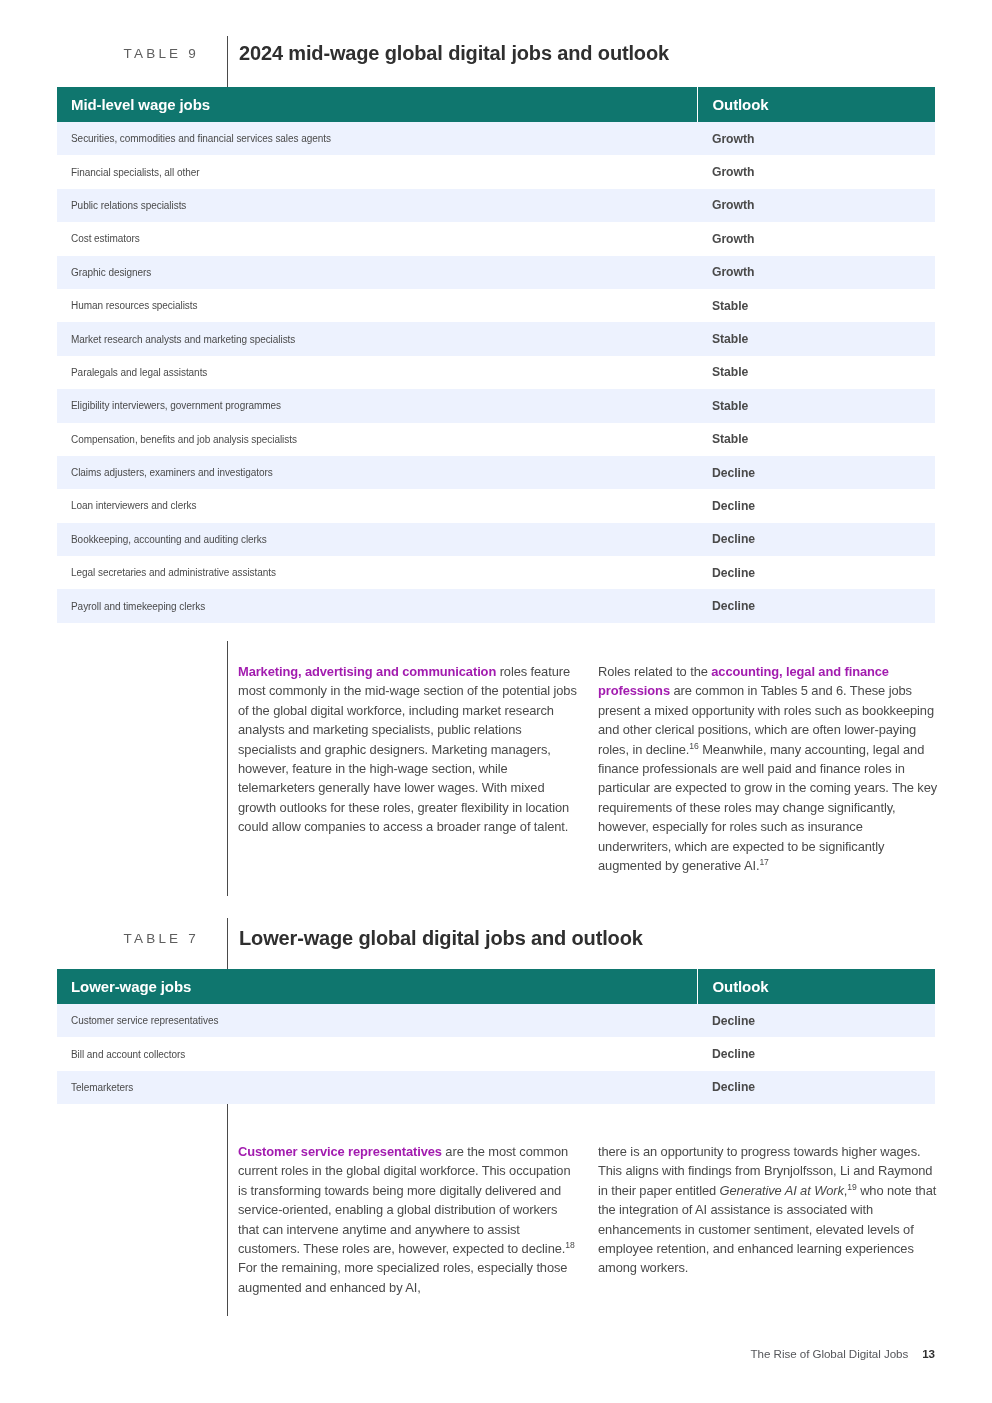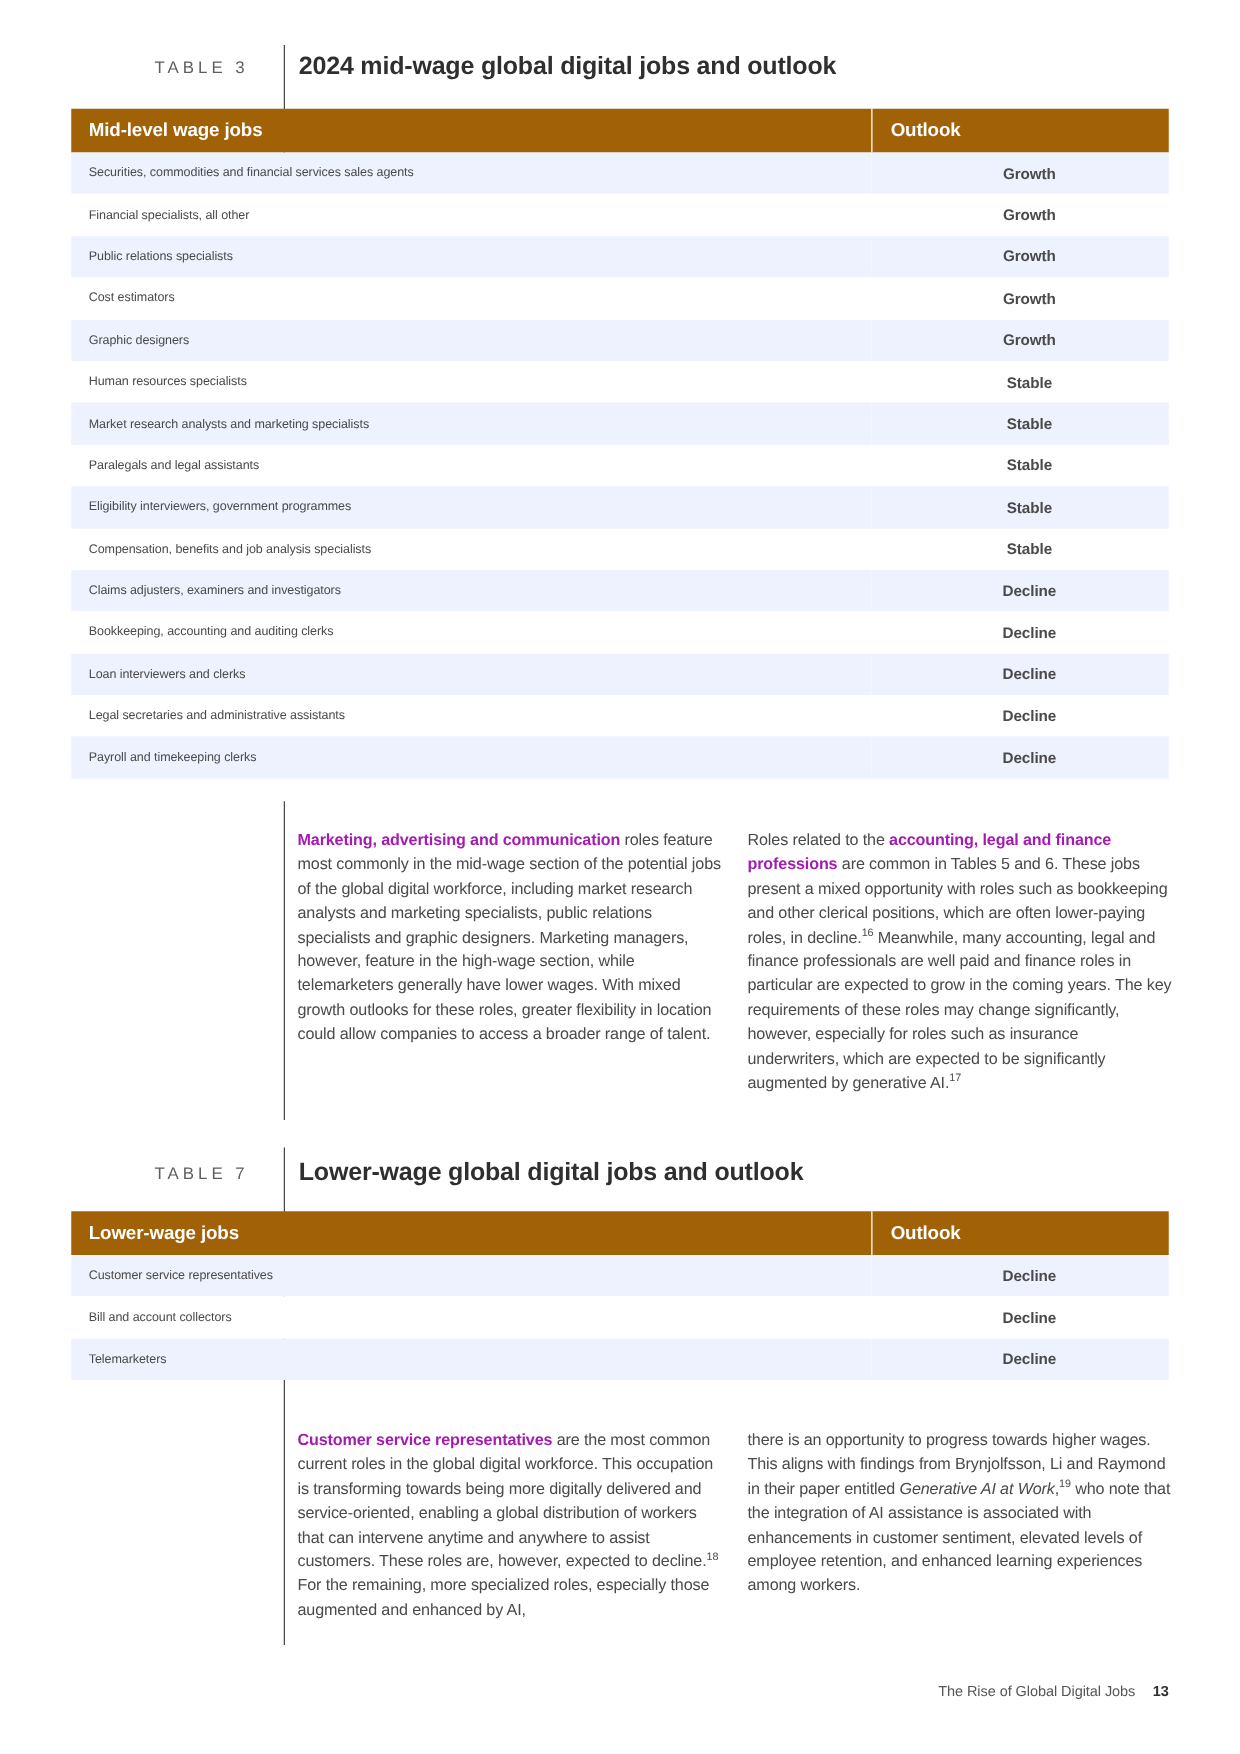--- a/index.html
+++ b/index.html
@@ -60,21 +60,21 @@
     position: absolute;
     left: 57px;
     width: 878px;
     border-collapse: collapse;
     table-layout: fixed;
   }
   .data-table col.c-job { width: 640px; }
   .data-table col.c-out { width: 238px; }
 
   .data-table thead th {
-    background: #a16207;
+    background: #0f766e;
     color: #ffffff;
     font-size: 15px;
     font-weight: 600;
     text-align: left;
     height: 35px;
     padding: 0 0 0 14px;
     letter-spacing: -0.1px;
     vertical-align: middle;
   }
   .data-table thead th.th-outlook {
@@ -89,21 +89,20 @@
     vertical-align: middle;
     letter-spacing: -0.05px;
     color: #4a4a4a;
   }
   .data-table tbody tr:nth-child(odd) td { background: #EDF2FE; }
   .data-table tbody tr:nth-child(even) td { background: #ffffff; }
   .data-table td.cell-outlook {
     padding-left: 15px;
     font-size: 12.2px;
     font-weight: 600;
-    text-align: center;
   }
   .out-growth  { color: #2ECC71; }
   .out-stable  { color: #FBA92C; }
   .out-decline { color: #FF4A3D; }
 
   
   .prose-block {
     position: absolute;
     display: flex;
     gap: 0;
@@ -139,21 +138,21 @@
   }
 </style>
 </head>
 <body>
 
 <div class="page-rule rule-top"></div>
 <div class="page-rule rule-mid"></div>
 <div class="page-rule rule-low"></div>
 
 <div class="table-caption" style="top:36px;">
-  <div class="caption-label">TABLE 3</div>
+  <div class="caption-label">TABLE 9</div>
   <div class="caption-title">2024 mid-wage global digital jobs and outlook</div>
 </div>
 
 <table class="data-table" style="top:87px;">
   <colgroup>
       <col class="c-job">
       <col class="c-out">
     </colgroup>
   <thead>
     <tr>
@@ -200,25 +199,25 @@
       </tr>
       <tr>
         <td class="cell-job">Compensation, benefits and job analysis specialists</td>
         <td class="cell-outlook out-stable">Stable</td>
       </tr>
       <tr>
         <td class="cell-job">Claims adjusters, examiners and investigators</td>
         <td class="cell-outlook out-decline">Decline</td>
       </tr>
       <tr>
+        <td class="cell-job">Loan interviewers and clerks</td>
+        <td class="cell-outlook out-decline">Decline</td>
+      </tr>
+      <tr>
         <td class="cell-job">Bookkeeping, accounting and auditing clerks</td>
-        <td class="cell-outlook out-decline">Decline</td>
-      </tr>
-      <tr>
-        <td class="cell-job">Loan interviewers and clerks</td>
         <td class="cell-outlook out-decline">Decline</td>
       </tr>
       <tr>
         <td class="cell-job">Legal secretaries and administrative assistants</td>
         <td class="cell-outlook out-decline">Decline</td>
       </tr>
       <tr>
         <td class="cell-job">Payroll and timekeeping clerks</td>
         <td class="cell-outlook out-decline">Decline</td>
       </tr>

